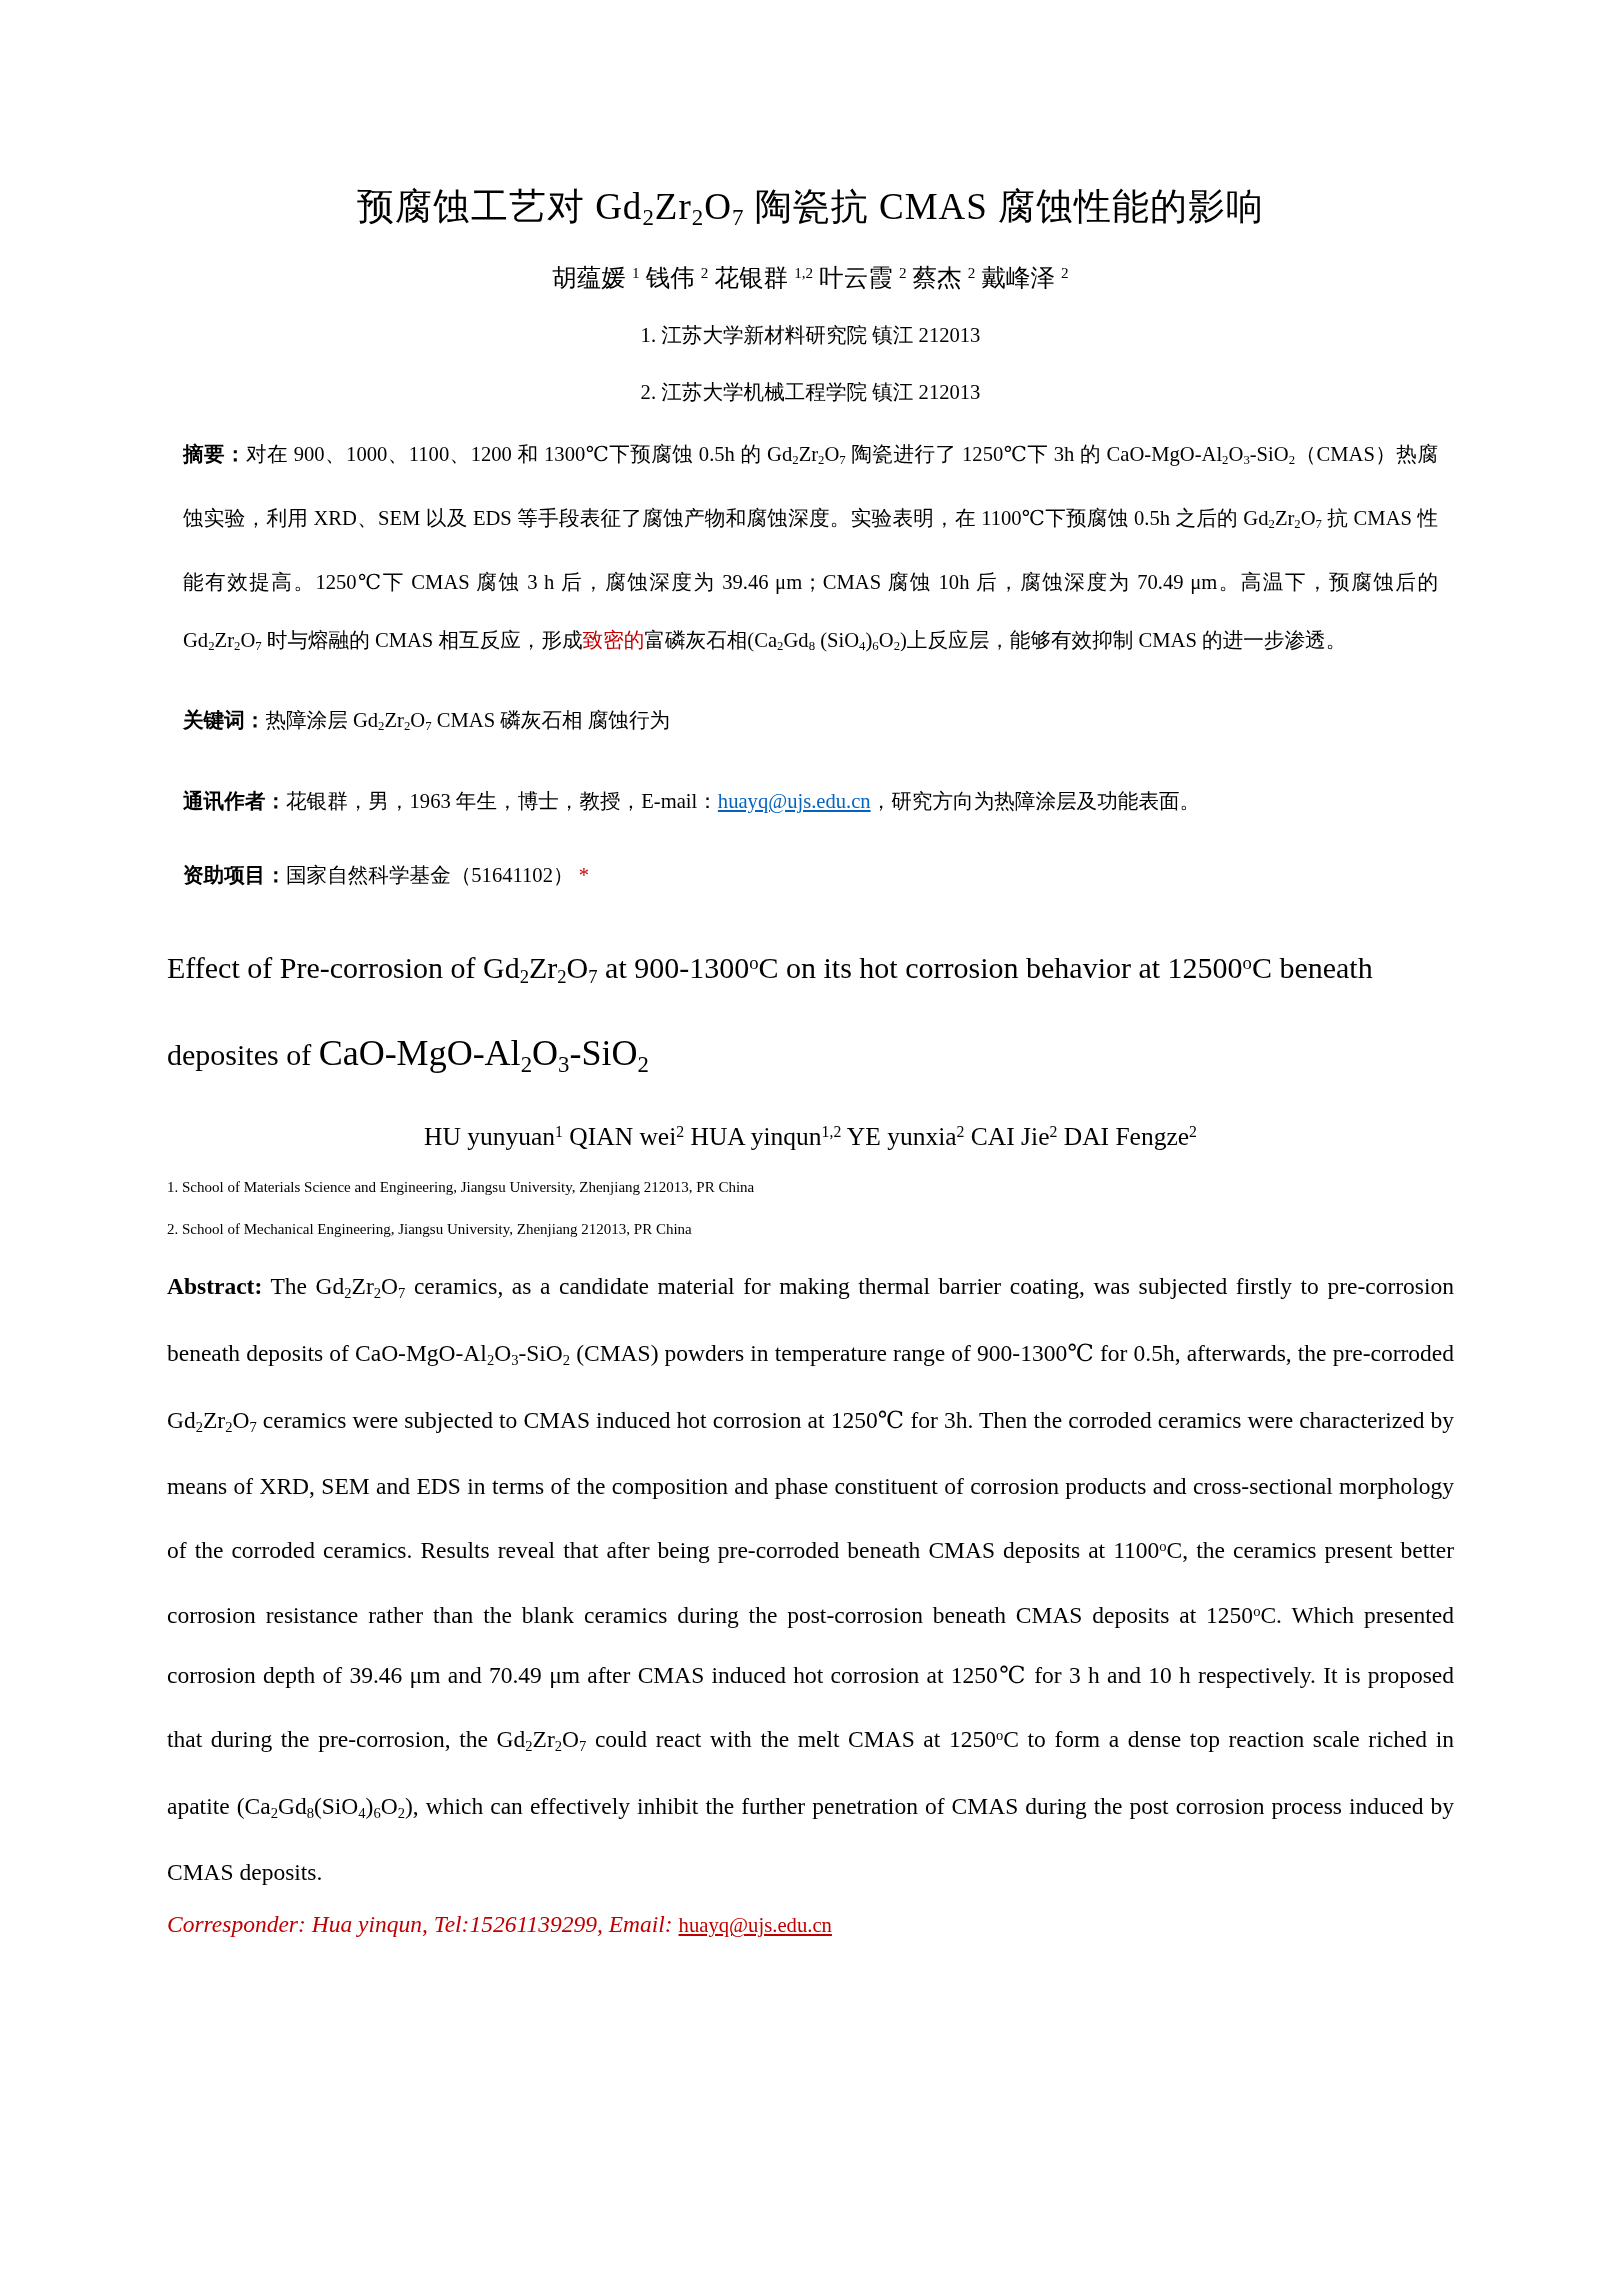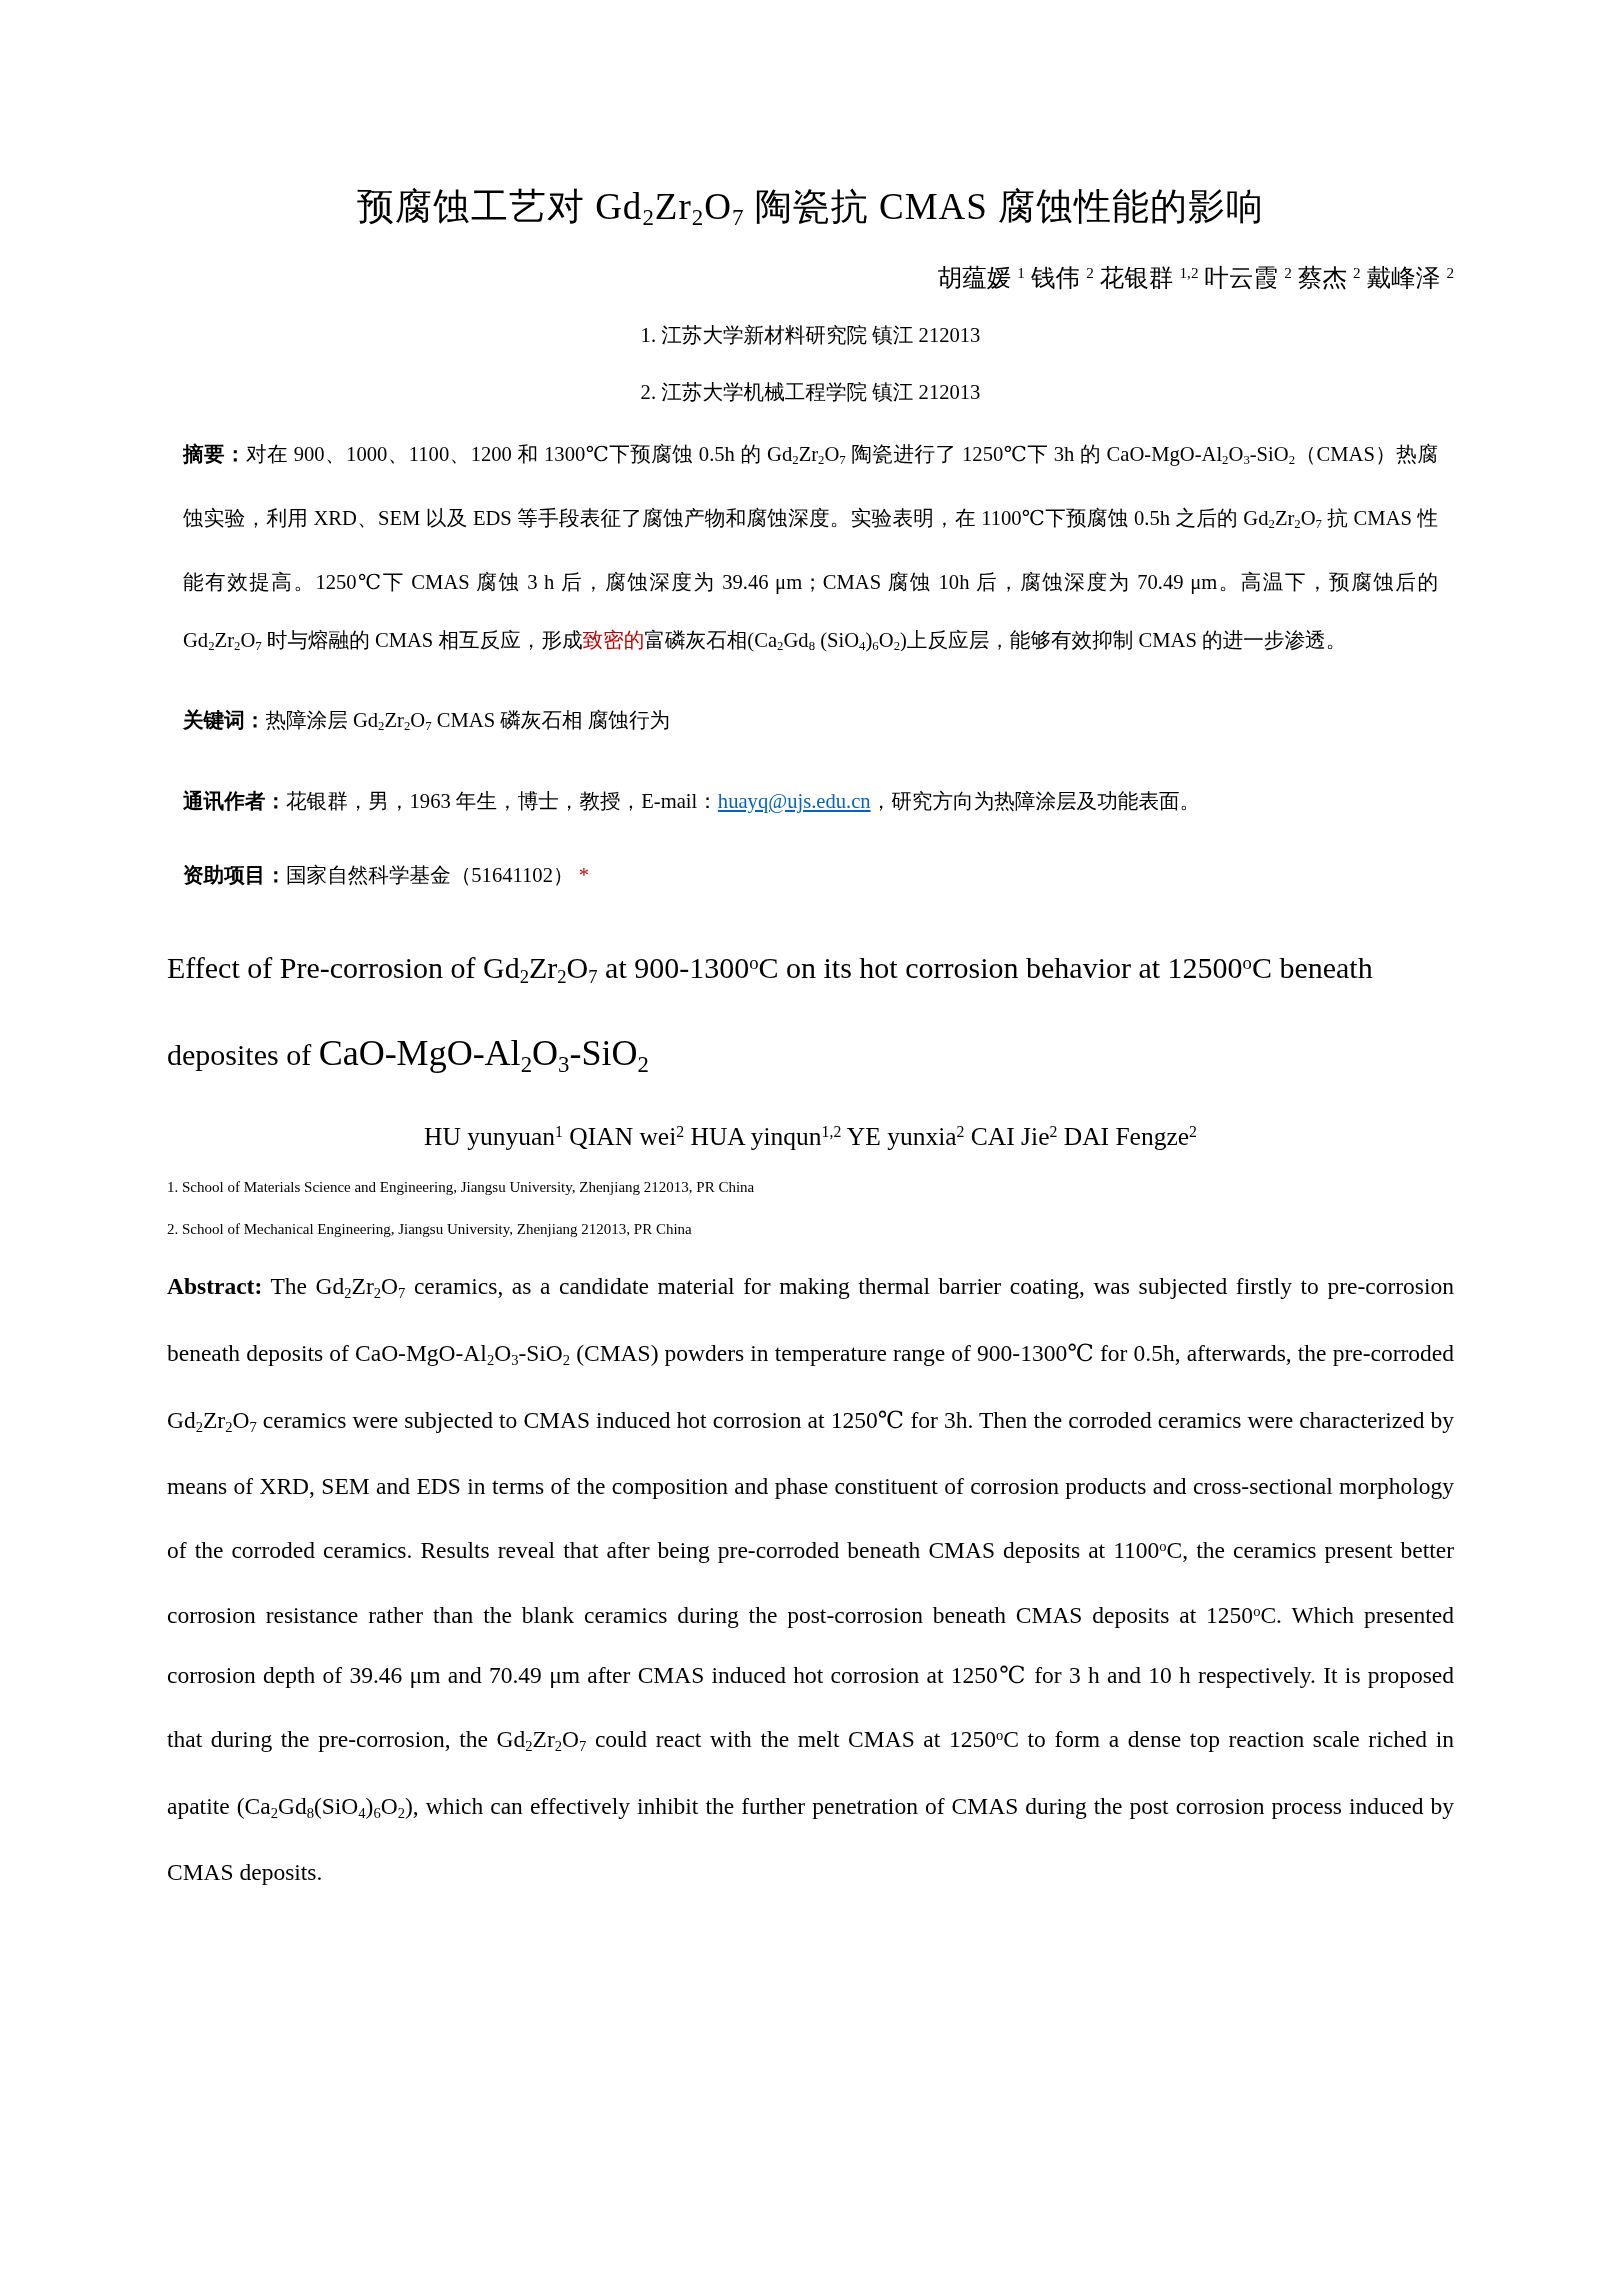--- a/index.html
+++ b/index.html
@@ -16,21 +16,21 @@
   .bold{font-weight:bold;}
   .red{color:#c00000;}
   .big{font-size:1.2em;}
   .big.sub{font-size:0.76em;vertical-align:-0.3em;}
 
   .title-cn{
     font-size:37px;font-weight:400;text-align:center;
     margin:0 0 25.5px 0;letter-spacing:1px;line-height:1.25;
   }
   .authors-cn{
-    font-size:24.5px;text-align:right;margin:0 0 9.8px 0;line-height:1.6;
+    font-size:24.5px;text-align:center;margin:0 0 9.8px 0;line-height:1.6;
   }
   .affil-cn{
     font-size:20.6px;text-align:center;margin:0;line-height:57px;
   }
   .cn-para{
     font-size:20.6px;line-height:58px;text-align:justify;margin:16px;
   }
   .cn-block{margin-top:3.9px;}
   a.email{color:#0563c1;text-decoration:underline;cursor:pointer;}
   .title-en{
@@ -78,15 +78,16 @@
   <h2 class="title-en"><span>Effect of Pre-corrosion of Gd</span><span class="sub">2</span><span>Zr</span><span class="sub">2</span><span>O</span><span class="sub">7</span><span> at 900-1300</span><span class="sup">o</span><span>C on its hot corrosion behavior at 12500</span><span class="sup">o</span><span>C beneath deposites of </span><span class="big">CaO-MgO-Al</span><span class="big sub">2</span><span class="big">O</span><span class="big sub">3</span><span class="big">-SiO</span><span class="big sub">2</span></h2>
 
   <p class="authors-en"><span>HU yunyuan</span><span class="sup">1</span><span> QIAN wei</span><span class="sup">2</span><span> HUA yinqun</span><span class="sup">1,2</span><span> YE yunxia</span><span class="sup">2</span><span> CAI Jie</span><span class="sup">2</span><span> DAI Fengze</span><span class="sup">2</span></p>
 
   <p class="affil-en">1. School of Materials Science and Engineering, Jiangsu University, Zhenjiang 212013, PR China</p>
   <p class="affil-en">2. School of Mechanical Engineering, Jiangsu University, Zhenjiang 212013, PR China</p>
 
   <p class="en-para"><span class="bold">Abstract:</span><span> The Gd</span><span class="sub">2</span><span>Zr</span><span class="sub">2</span><span>O</span><span class="sub">7</span><span> ceramics, as a candidate material for making thermal barrier coating, was subjected firstly to pre-corrosion beneath deposits of CaO-MgO-Al</span><span class="sub">2</span><span>O</span><span class="sub">3</span><span>-SiO</span><span class="sub">2</span><span> (CMAS) powders  in temperature range of 900-1300℃ for 0.5h, afterwards, the pre-corroded Gd</span><span class="sub">2</span><span>Zr</span><span class="sub">2</span><span>O</span><span class="sub">7</span><span> ceramics were subjected to CMAS induced hot corrosion at 1250℃ for 3h. Then the corroded ceramics were characterized by means of XRD, SEM and EDS in terms of the composition and phase constituent of corrosion products and cross-sectional morphology of the corroded ceramics. Results reveal that after being pre-corroded beneath CMAS deposits at 1100</span><span class="sup">o</span><span>C, the ceramics present better corrosion resistance rather than the blank ceramics during the post-corrosion beneath CMAS deposits at 1250</span><span class="sup">o</span><span>C. Which presented corrosion depth of 39.46 μm and 70.49 μm after CMAS induced hot corrosion at 1250℃ for 3 h and 10 h respectively. It is proposed that during the pre-corrosion, the Gd</span><span class="sub">2</span><span>Zr</span><span class="sub">2</span><span>O</span><span class="sub">7</span><span> could react with the melt CMAS at 1250</span><span class="sup">o</span><span>C to form a dense top reaction scale riched in apatite (Ca</span><span class="sub">2</span><span>Gd</span><span class="sub">8</span><span>(SiO</span><span class="sub">4</span><span>)</span><span class="sub">6</span><span>O</span><span class="sub">2</span><span>), which can effectively inhibit the further penetration of CMAS during the post corrosion process induced by CMAS deposits.</span></p>
 
 
+  <p class="corresponder"><span><span>Corresponder: Hua yinqun, Tel:15261139299, Email: </span></span><a class="email-red">huayq@ujs.edu.cn</a></p>
 
 </div>
 
 
 </body></html>

